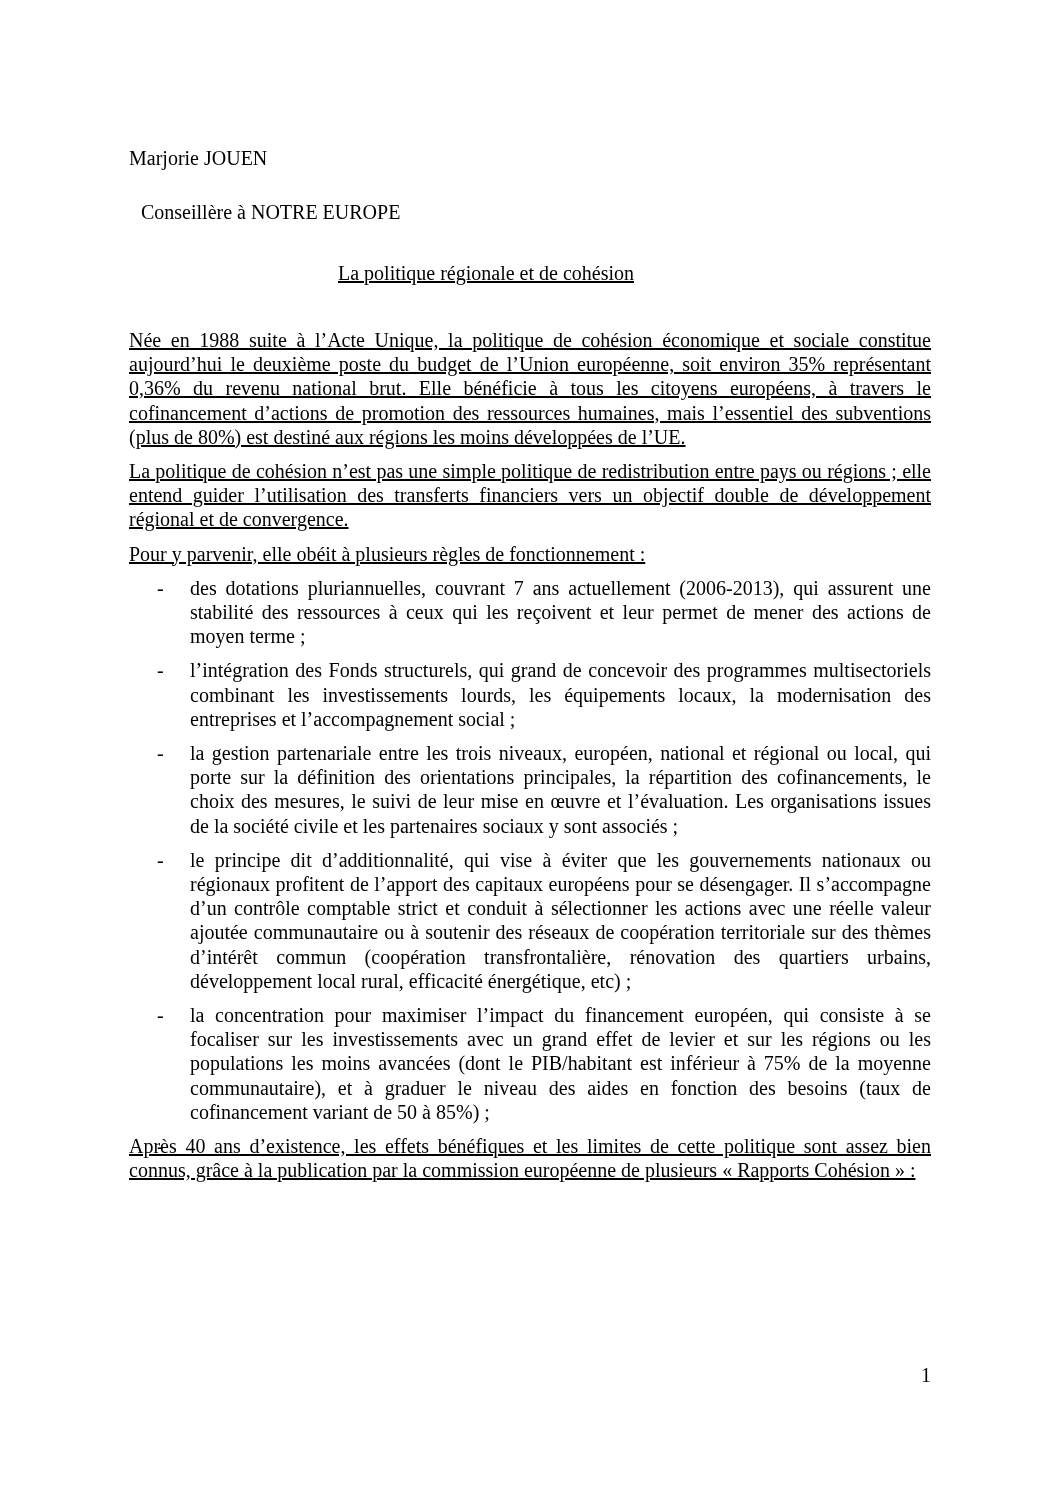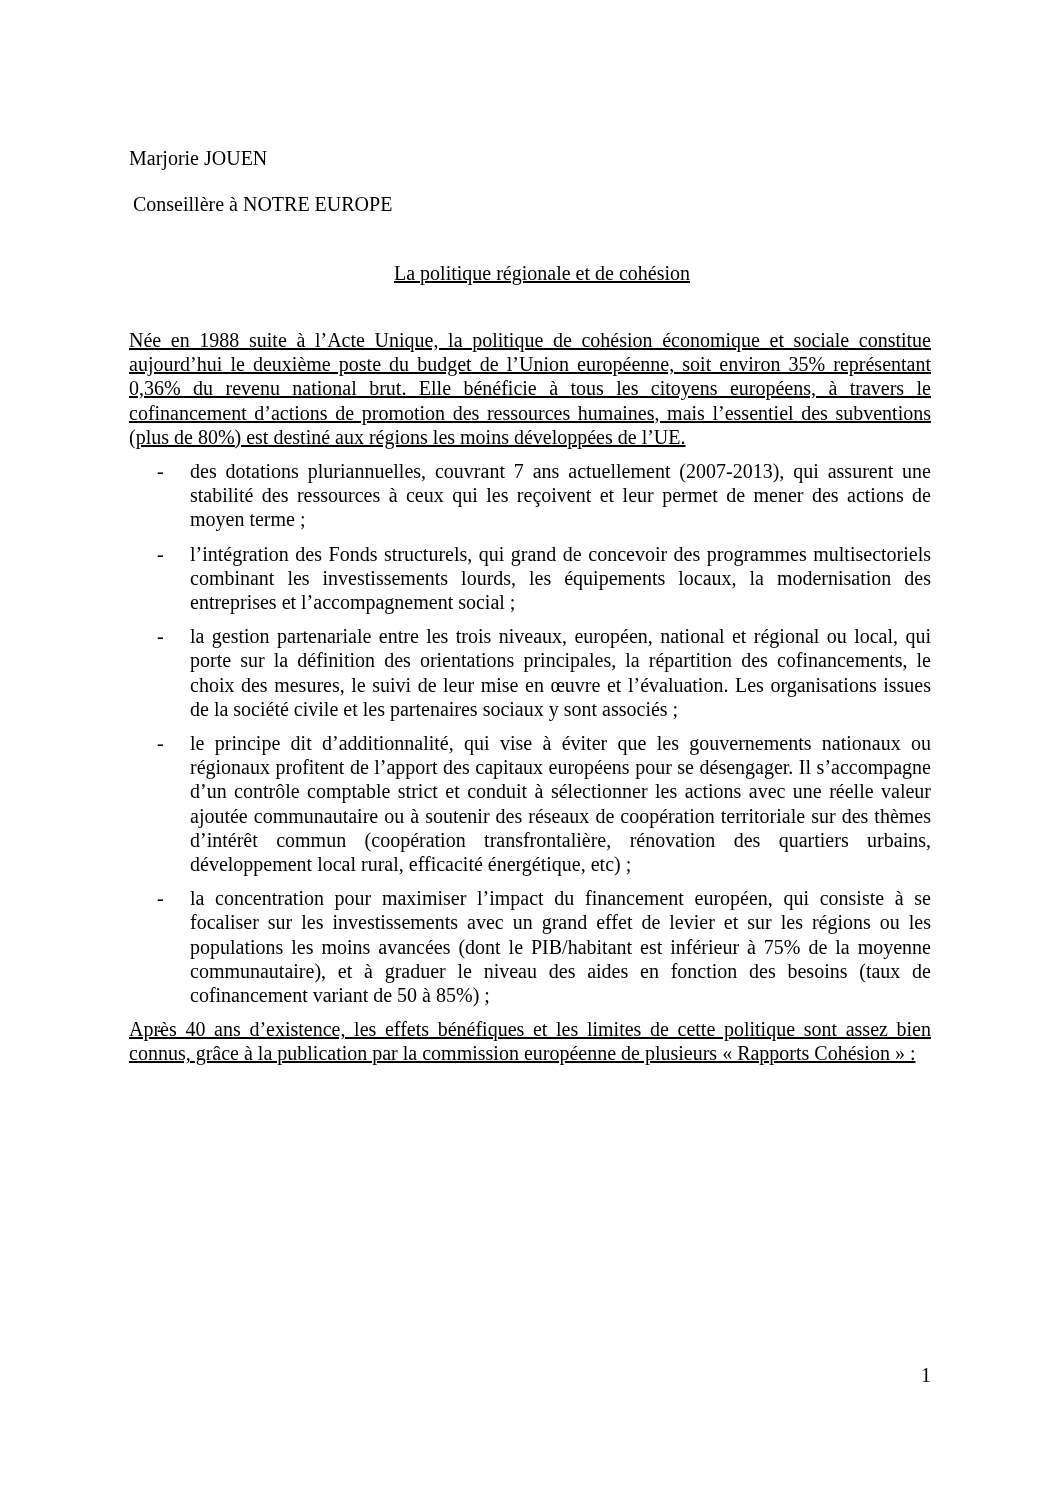--- a/index.html
+++ b/index.html
@@ -3,23 +3,23 @@
 <meta charset="utf-8">
 <style>
   html, body { margin: 0; padding: 0; background: #ffffff; }
   body {
     width: 1058px; height: 1497px; position: relative; overflow: hidden;
     font-family: "Liberation Serif", "DejaVu Serif", serif;
     color: #000; font-size: 20px;
   }
   .page { position: absolute; left: 0; top: 0; width: 1058px; height: 1191px; }
   .author { position: absolute; left: 129px; top: 145px; line-height: 26px; margin: 0; }
-  .role { position: absolute; left: 129px; top: 187px; line-height: 26px; margin: 4px; }
+  .role { position: absolute; left: 129px; top: 187px; line-height: 26px; margin: 12px; }
   .title {
-    position: absolute; left: 338px; top: 260px; width: 352px; text-align: right;
+    position: absolute; left: 338px; top: 260px; width: 352px; text-align: left;
     text-decoration: underline; line-height: 26px; margin: 0;
   }
   .body { position: absolute; left: 129px; top: 328px; width: 802px; }
   p.para {
     margin: 0 0 10px 0; line-height: 24.2px; text-align: justify;
     text-align-last: left;
     text-decoration: underline;
   }
   ul.rules { list-style: none; margin: 0; padding: 0; }
   ul.rules li {
@@ -32,23 +32,25 @@
 </head>
 <body>
 
 <div class="page">
   <p class="author">Marjorie JOUEN</p>
   <p class="role">Conseillère à NOTRE EUROPE</p>
   <p class="title">La politique régionale et de cohésion</p>
 
   <div class="body">
     <p class="para">Née en 1988 suite à l’Acte Unique, la politique de cohésion économique et sociale constitue aujourd’hui le deuxième poste du budget de l’Union européenne, soit environ 35% représentant 0,36% du revenu national brut. Elle bénéficie à tous les citoyens européens, à travers le cofinancement d’actions de promotion des ressources humaines, mais l’essentiel des subventions (plus de 80%) est destiné aux régions les moins développées de l’UE.</p>
+    <p class="para">La politique de cohésion n’est pas une simple politique de redistribution entre pays ou régions ; elle entend guider l’utilisation des transferts financiers vers un objectif double de développement régional et de convergence.</p>
+    <p class="para">Pour y parvenir, elle obéit à plusieurs règles de fonctionnement :</p>
 
     <ul class="rules">
-      <li><span class="dash">-</span><span>des dotations pluriannuelles, couvrant 7 ans actuellement (2007-2013), qui assurent une stabilité des ressources à ceux qui les reçoivent et leur permet de mener des actions de moyen terme ;</span></li>
+      <li><span class="dash">-</span><span>des dotations pluriannuelles, couvrant 7 ans actuellement (2006-2013), qui assurent une stabilité des ressources à ceux qui les reçoivent et leur permet de mener des actions de moyen terme ;</span></li>
       <li><span class="dash">-</span><span>l’intégration des Fonds structurels, qui grand de concevoir des programmes multisectoriels combinant les investissements lourds, les équipements locaux, la modernisation des entreprises et l’accompagnement social ;</span></li>
       <li><span class="dash">-</span><span>la gestion partenariale entre les trois niveaux, européen, national et régional ou local, qui porte sur la définition des orientations principales, la répartition des cofinancements, le choix des mesures, le suivi de leur mise en œuvre et l’évaluation. Les organisations issues de la société civile et les partenaires sociaux y sont associés ;</span></li>
       <li><span class="dash">-</span><span>le principe dit d’additionnalité, qui vise à éviter que les gouvernements nationaux ou régionaux profitent de l’apport des capitaux européens pour se désengager. Il s’accompagne d’un contrôle comptable strict et conduit à sélectionner les actions avec une réelle valeur ajoutée communautaire ou à soutenir des réseaux de coopération territoriale sur des thèmes d’intérêt commun (coopération transfrontalière, rénovation des quartiers urbains, développement local rural, efficacité énergétique, etc) ;</span></li>
       <li><span class="dash">-</span><span>la concentration pour maximiser l’impact du financement européen, qui consiste à se focaliser sur les investissements avec un grand effet de levier et sur les régions ou les populations les moins avancées (dont le PIB/habitant est inférieur à 75% de la moyenne communautaire), et à graduer le niveau des aides en fonction des besoins (taux de cofinancement variant de 50 à 85%) ;</span></li>
       <li><span class="dash">-</span></li>
     </ul>
 
     <p class="para">Après 40 ans d’existence, les effets bénéfiques et les limites de cette politique sont assez bien connus, grâce à la publication par la commission européenne de plusieurs « Rapports Cohésion » :</p>
   </div>
 

